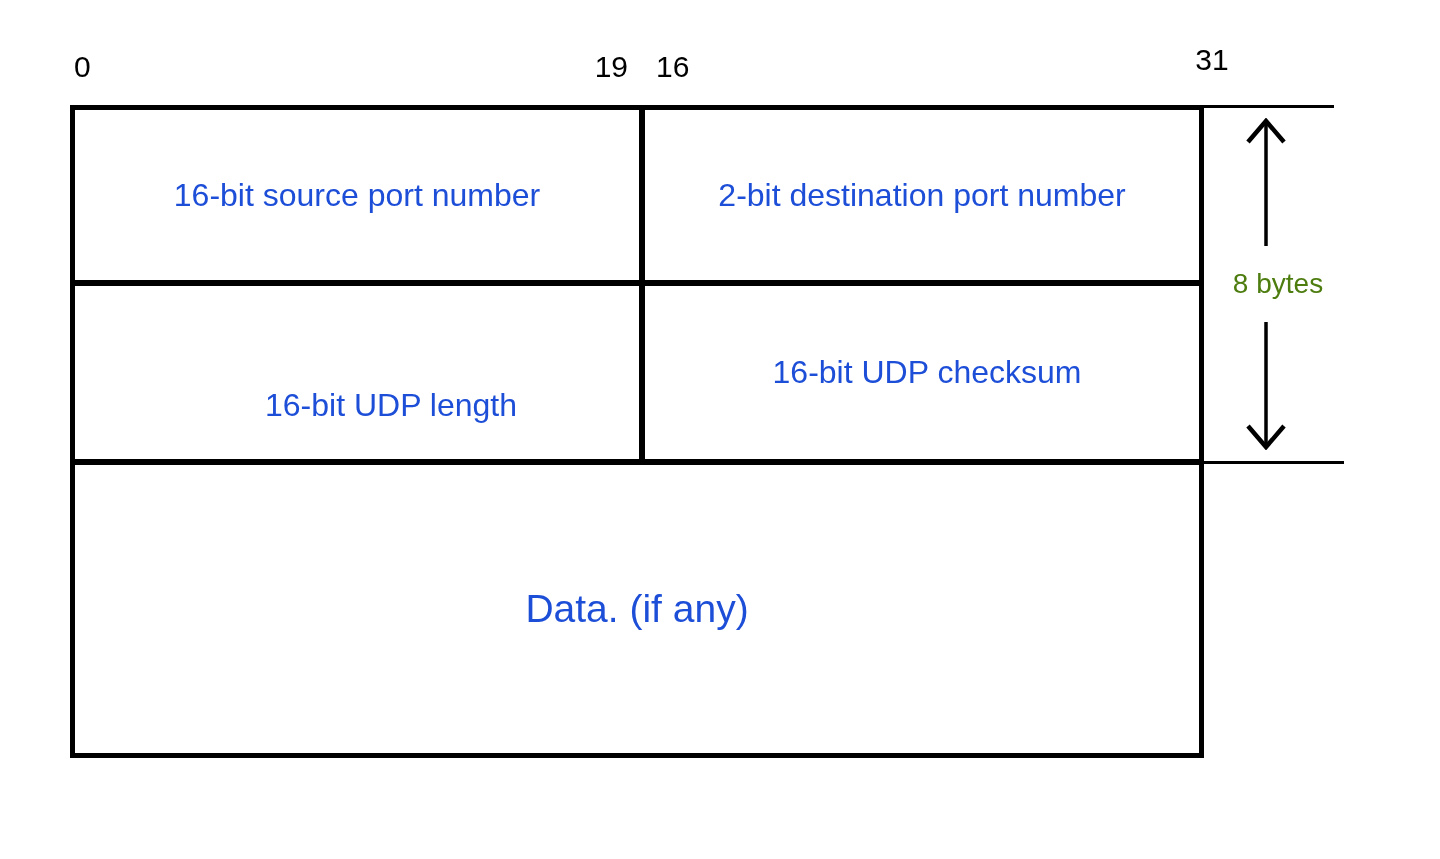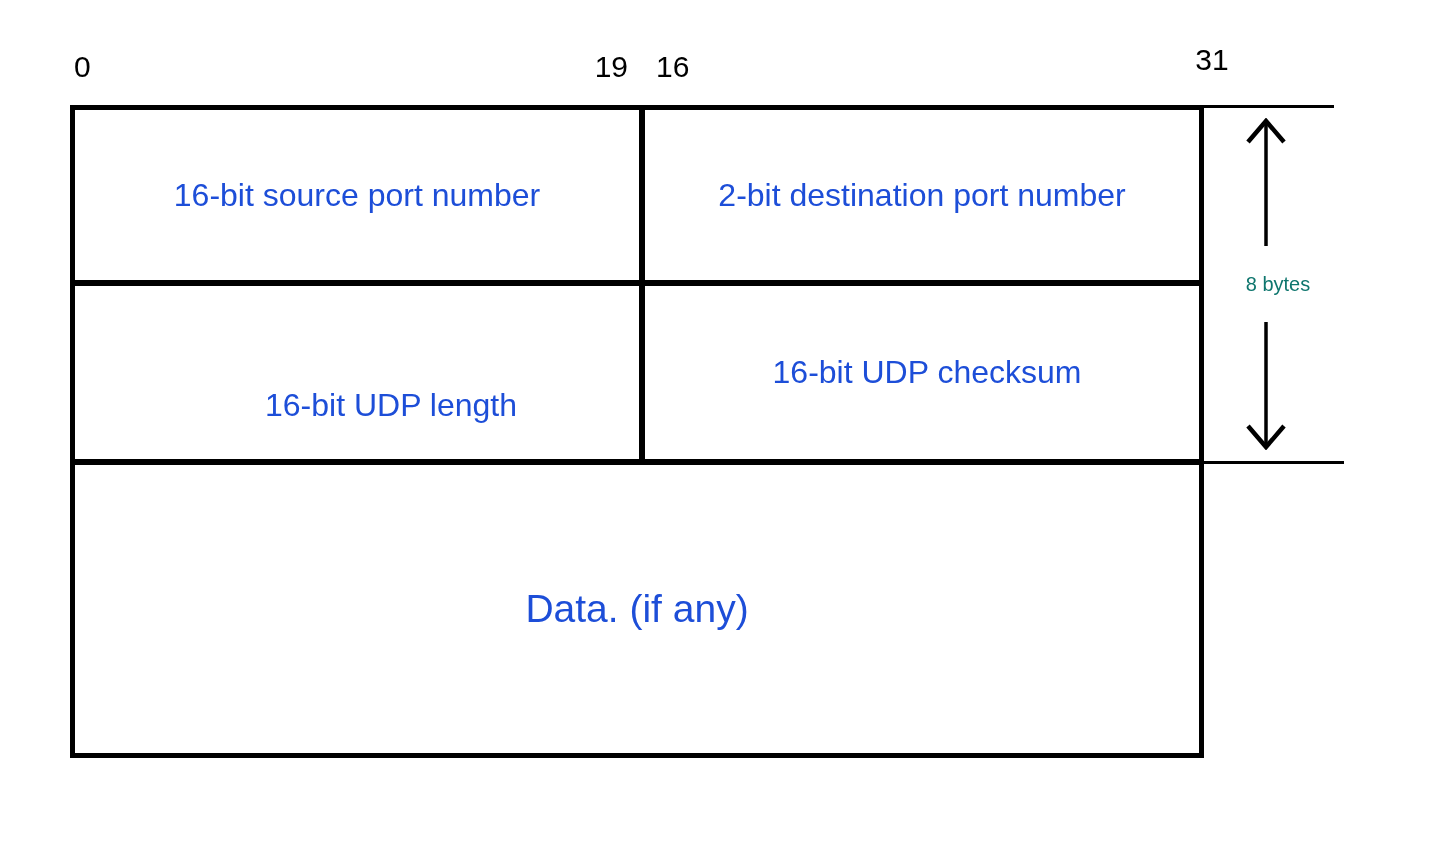--- a/index.html
+++ b/index.html
@@ -75,22 +75,22 @@
   .arrow-down { left: 1244px; top: 320px; }
   .size-label {
     position: absolute;
     left: 1208px;
     top: 266px;
     width: 140px;
     height: 36px;
     display: flex;
     align-items: center;
     justify-content: center;
-    font-size: 20px;
-    color: #0f766e;
+    font-size: 28px;
+    color: #4d7c0f;
     white-space: nowrap;
   }
 </style>
 </head>
 <body>
 
 <div class="canvas">
 
   <div class="bit-label" style="left:74px; top:52px;">0</div>
   <div class="bit-label" style="left:566px; top:52px; width:62px; text-align:right;">19</div>

